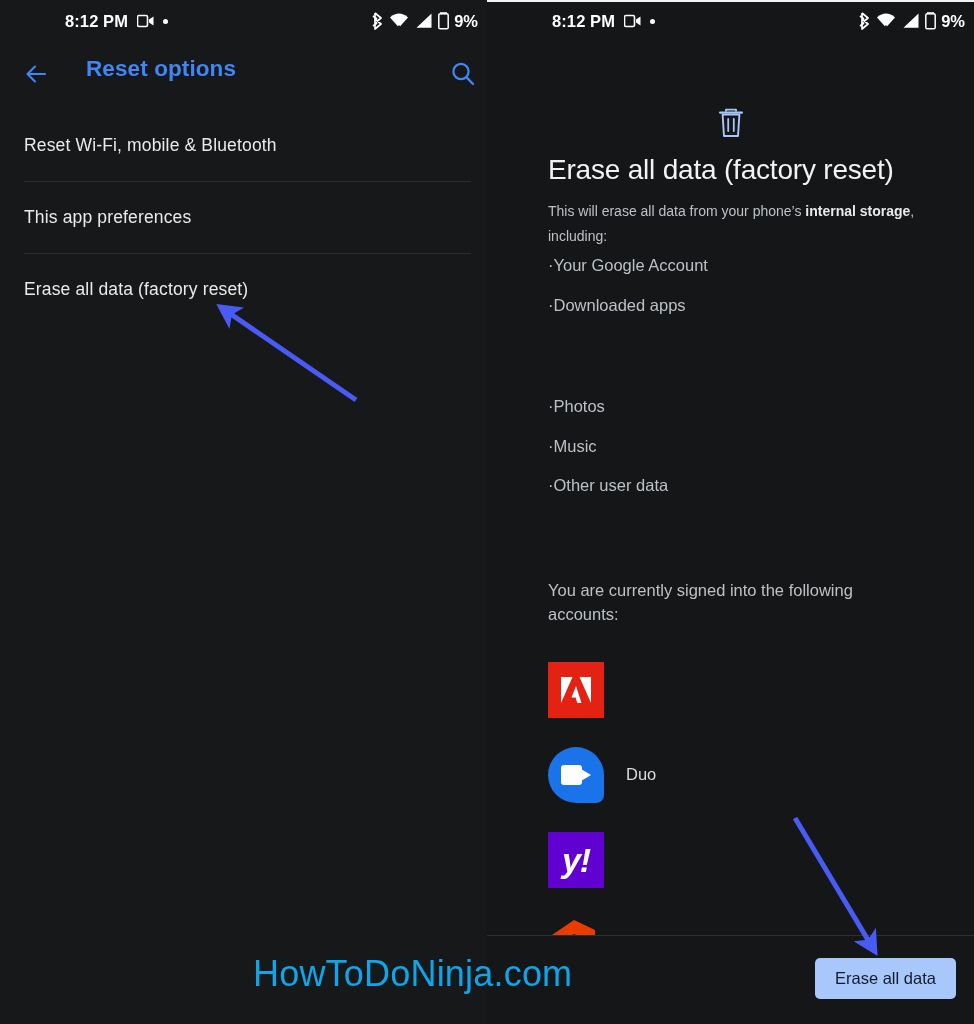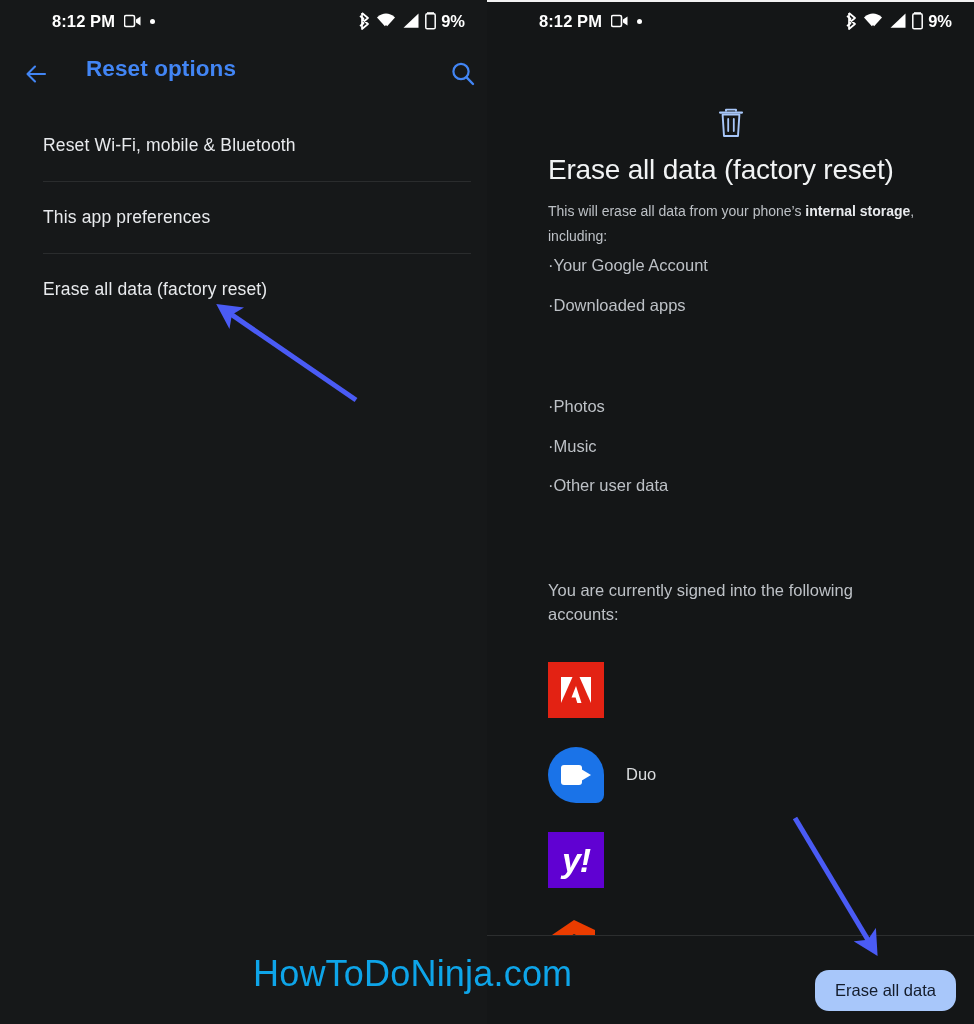--- a/index.html
+++ b/index.html
@@ -15,21 +15,21 @@
   .panel { position: absolute; top: 0; height: 1024px; overflow: hidden; }
   #panel-left  { left: 0;   width: 487px; background: #161819; }
   #panel-right { left: 487px; width: 487px; background: #141617; }
   #panel-right::before {
     content: ""; position: absolute; top: 0; left: 0; width: 487px; height: 2px;
     background: #f2f2f2;
   }
 
   
   .statusbar {
-    position: absolute; top: 0; left: 0; width: 100%; height: 42px;
+    position: absolute; top: 0; left: 13px; width: 100%; height: 42px;
     display: flex; align-items: center; color: #ffffff; padding-left: 28px;
   }
   .sb-left { display: flex; align-items: center; gap: 9px; margin-left: 24px; }
   .sb-time { font-size: 16.5px; font-weight: bold; letter-spacing: .1px; }
   .sb-right { position: absolute; right: 22px; display: flex; align-items: center; gap: 5px; }
   .sb-pct { font-size: 16.5px; font-weight: bold; margin-left: -1px; }
   .sb-dot { width: 5px; height: 5px; border-radius: 50%; background: #fff; display:inline-block; }
   .ico { display: inline-block; line-height: 0; }
 
   
@@ -37,21 +37,21 @@
     position: absolute; top: 48px; left: 0; width: 487px; height: 56px;
   }
   #l-back { position: absolute; left: 22px; top: 12px; width: 28px; height: 28px; cursor: pointer; }
   #l-title {
     position: absolute; left: 86px; top: 8px;
     font-size: 22.5px; font-weight: bold; color: #4285f4; letter-spacing: .1px;
   }
   #l-search { position: absolute; left: 448px; top: 11px; width: 30px; height: 30px; cursor: pointer; }
 
   
-  #l-list { position: absolute; top: 110px; left: 0; width: 487px; padding-left: 19px; }
+  #l-list { position: absolute; top: 110px; left: 0; width: 487px; }
   .l-row {
     position: relative; height: 71px; display: flex; align-items: center;
   }
   .l-row .label {
     margin-left: 24px; font-size: 17.5px; color: #e8eaed; letter-spacing: .15px;
   }
   .l-sep { height: 1px; margin: 0 16px 0 24px; background: #2a2c2d; }
 
   
   #r-content { position: absolute; top: 42px; left: 0; width: 487px; height: 893px; overflow: hidden; }
@@ -96,23 +96,23 @@
   }
   
   .ico-yahoo { background: #6001d2; display: flex; align-items: center; justify-content: center; }
   .ico-yahoo span { color: #fff; font-size: 34px; font-weight: bold; font-style: italic; line-height: 1; letter-spacing: -1px; }
 
   
   #r-bottom-sep { position: absolute; top: 935px; left: 487px; width: 487px; height: 1px; background: #2c2e2f; }
   #r-bottombar { position: absolute; top: 936px; left: 487px; width: 487px; height: 88px; background: #141617; }
   #erase-btn {
     position: absolute; top: 22px; left: 328px;
-    padding: 11px 20px; border: none; border-radius: 14px;
+    padding: 11px 20px; border: none; border-radius: 5px;
     background: #a8c7fa; color: #131c2b;
-    font-family: "Liberation Sans", sans-serif; font-size: 16.5px; cursor: pointer; margin-top: 12px;
+    font-family: "Liberation Sans", sans-serif; font-size: 16.5px; cursor: pointer;
   }
 
   
   #annotations { position: absolute; inset: 0; pointer-events: none; }
   #watermark {
     position: absolute; top: 953px; left: 253px;
     font-size: 36px; color: #0ea5e9; letter-spacing: .2px; white-space: nowrap;
   }
 </style>
 </head>

